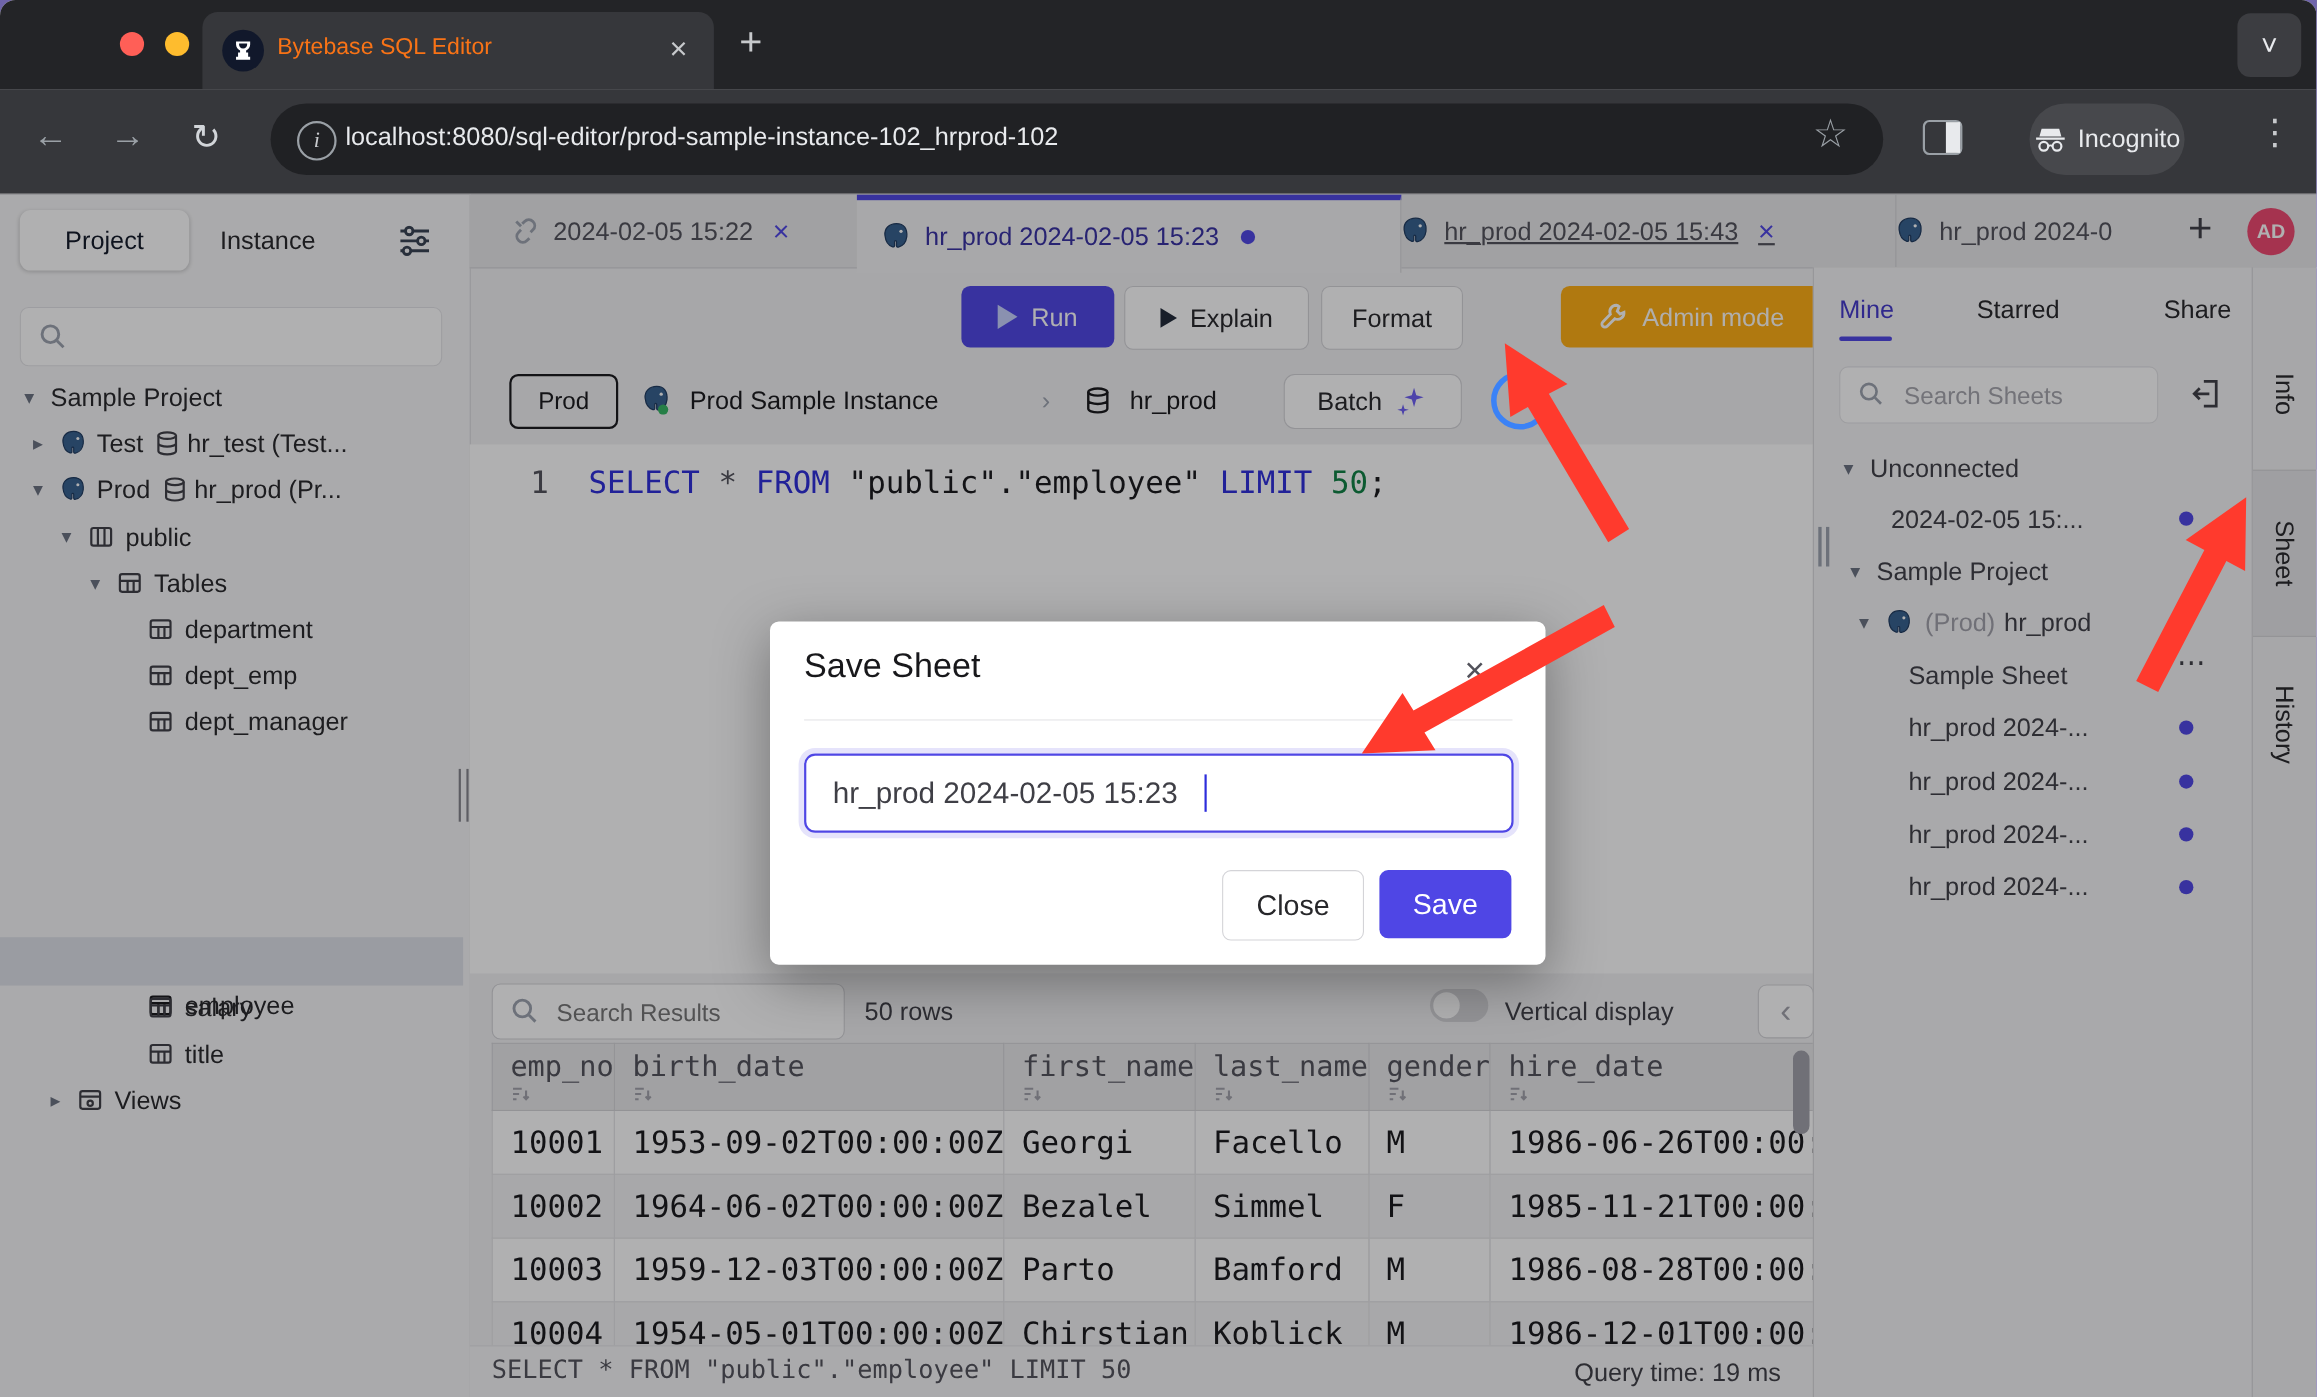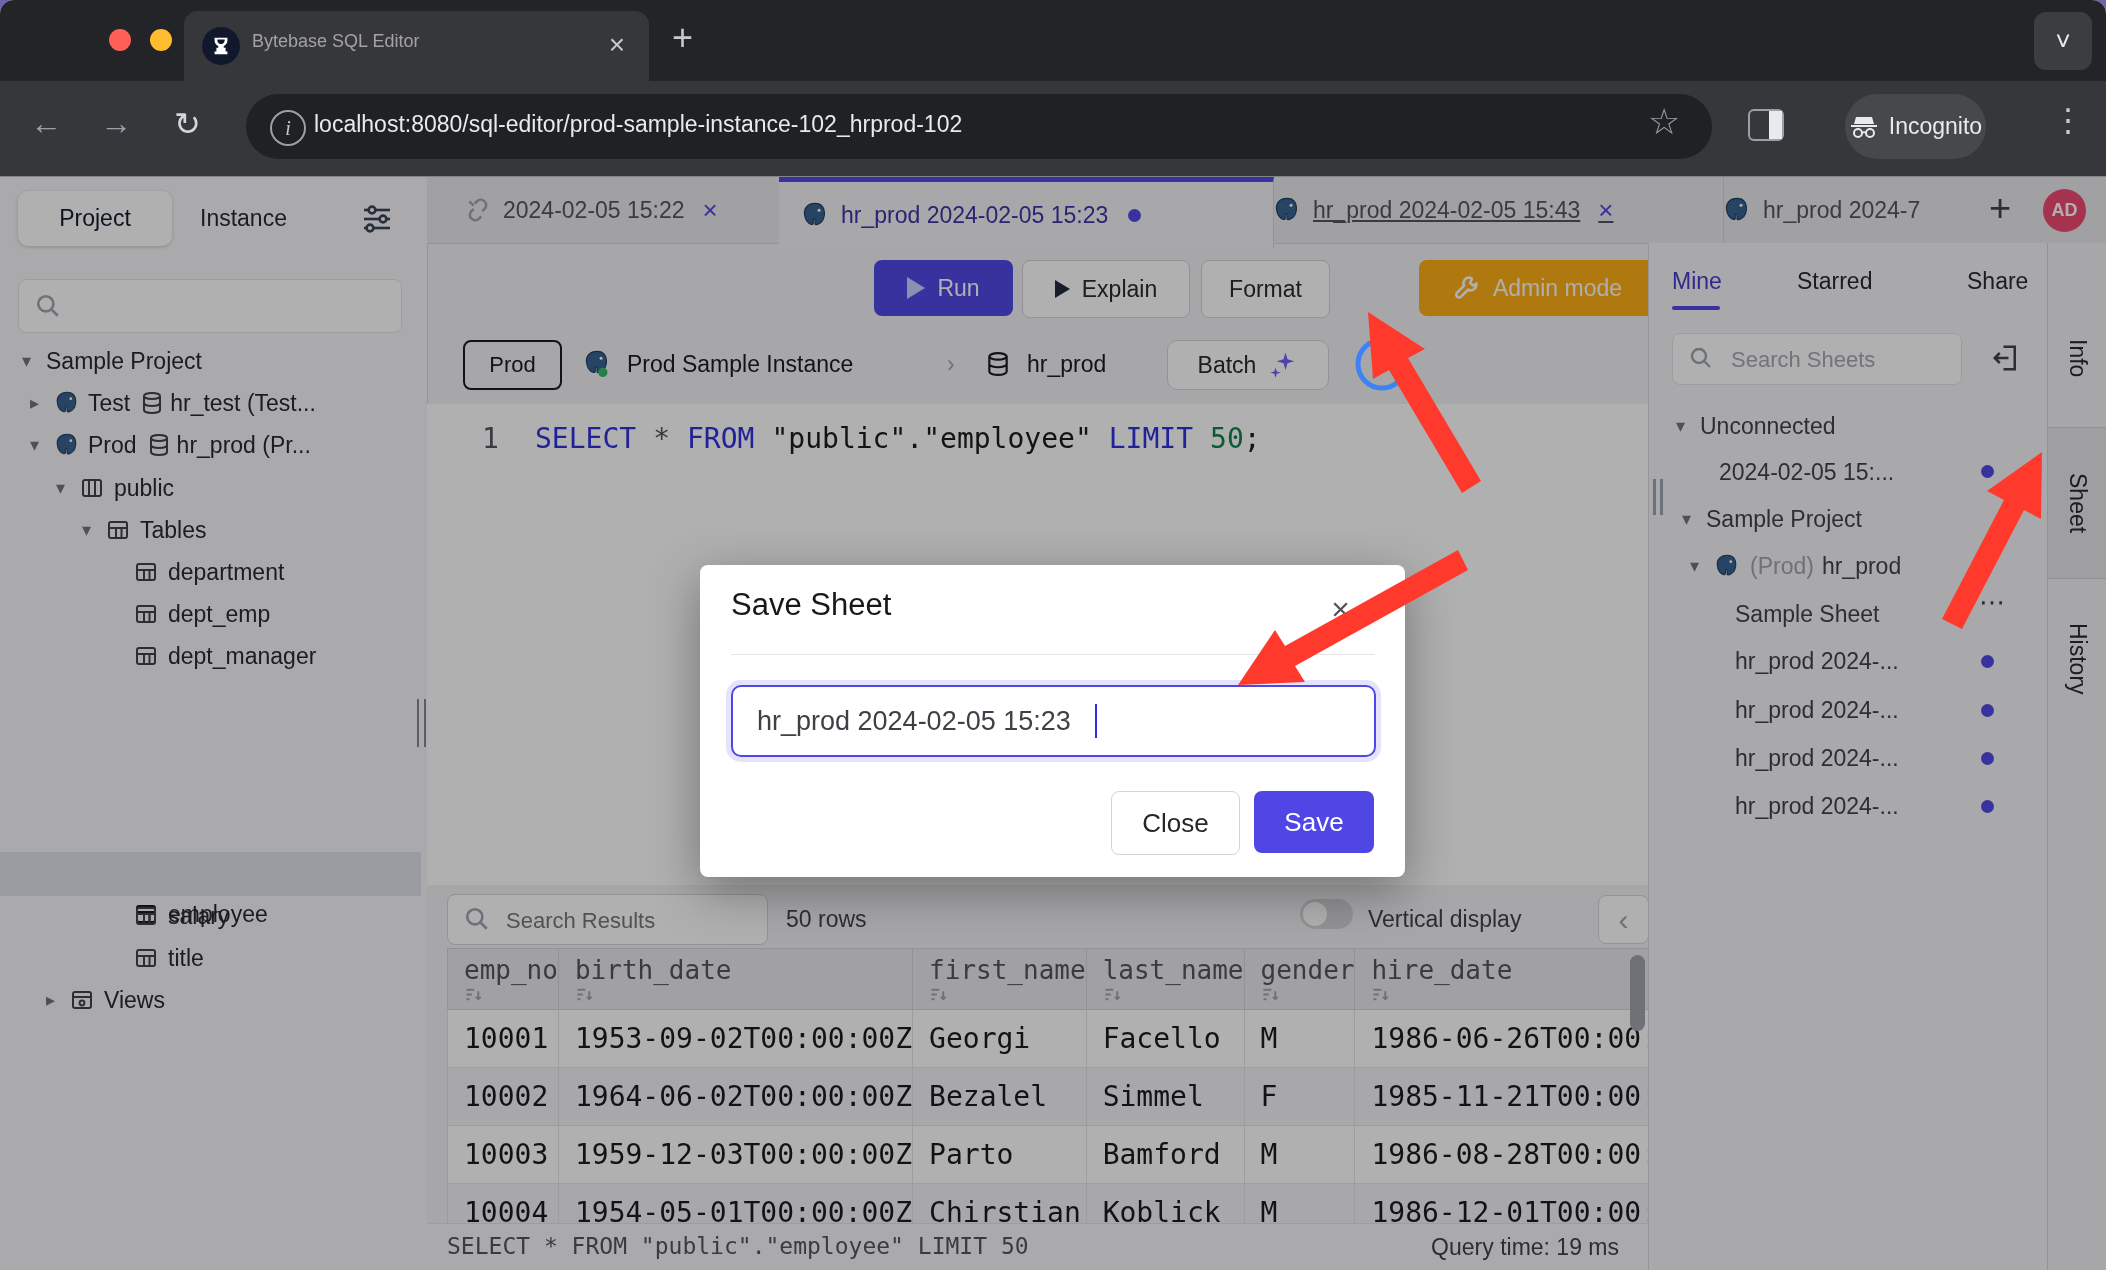--- a/index.html
+++ b/index.html
@@ -6,21 +6,21 @@
   .screen{position:relative;width:2106px;height:1270px;overflow:hidden;background:#6f64ab;}
   .window{position:absolute;inset:0;border-radius:14px 14px 0 0;overflow:hidden;background:#f2f2f3;}
   
   .chrome-top{position:absolute;left:0;top:0;right:0;height:81px;background:#232427;z-index:10;}
   .tl{position:absolute;top:29px;width:22px;height:22px;border-radius:50%;}
   .tl.red{left:109px;background:#ff5f57;}
   .tl.yellow{left:150px;background:#febc2e;}
   .tl.green{left:191px;background:#28c840;}
   .btab{position:absolute;left:184px;top:11px;width:465px;height:70px;background:#36373b;border-radius:14px 14px 0 0;}
   .btab .fav{position:absolute;left:18px;top:16px;width:38px;height:38px;border-radius:50%;background:#11182b;display:flex;align-items:center;justify-content:center;}
-  .btab .title{position:absolute;left:68px;top:20px;color:#a3a3a3;font-size:18px;white-space:nowrap;}
+  .btab .title{position:absolute;left:68px;top:20px;color:#f97316;font-size:21px;white-space:nowrap;}
   .btab .bclose{position:absolute;right:24px;top:18px;color:#c7c9cc;font-size:28px;line-height:32px;}
   .newtab{position:absolute;left:672px;top:20px;color:#c7c9cc;font-size:36px;line-height:36px;z-index:11;}
   .tabchev{position:absolute;right:14px;top:12px;width:58px;height:58px;border-radius:12px;background:#3c3d41;color:#e8eaed;font-size:26px;display:flex;align-items:center;justify-content:center;z-index:11;}
   .chrome-bar{position:absolute;left:0;top:81px;right:0;height:95px;background:#36373b;z-index:10;}
   .navic{position:absolute;top:24px;font-size:32px;color:#9aa0a6;}
   .urlpill{position:absolute;left:246px;top:13px;width:1466px;height:65px;border-radius:33px;background:#202124;}
   .urlinfo{position:absolute;left:24px;top:16px;width:32px;height:32px;border-radius:50%;border:2px solid #9aa0a6;color:#c8cace;font-size:20px;display:flex;align-items:center;justify-content:center;font-family:"Liberation Serif",serif;font-style:italic;}
   .urltext{position:absolute;left:68px;top:17px;color:#e8eaed;font-size:23px;white-space:nowrap;}
   .paneic{position:absolute;left:1748px;top:28px;width:32px;height:28px;border:2px solid #9aa0a6;border-radius:6px;}
   .paneic::after{content:"";position:absolute;right:0;top:0;width:13px;height:28px;background:#e8eaed;}
@@ -337,21 +337,21 @@
               <circle cx="15.5" cy="8" r="1.3" fill="#fff"></circle>
             </svg>
         <span>hr_prod 2024-02-05 15:43</span>
         <span class="x">×</span>
       </div>
       <div class="stab" style="left:1274px;width:255px;padding-left:22px;border-right:0;">
         <svg width="28" height="28" viewBox="0 0 24 24" style="margin-right:12px;">
               <path fill="#36618e" stroke="#1e3a5f" d="M12 2C6 2 2.5 6 3 11c.4 4 2.5 8 6 9 .8.3 1.5-.2 1.5-1v-3c0-1 1.5-1 1.5 0v3.2c0 .8.7 1.2 1.5 1 3.5-.8 6-4 6.5-8C20.5 6 18 2 12 2z"></path>
               <circle cx="15.5" cy="8" r="1.3" fill="#fff"></circle>
             </svg>
-        <span>hr_prod 2024-7</span>
+        <span>hr_prod 2024-0</span>
       </div>
       <span style="position:absolute;left:1562px;top:10px;font-size:38px;color:#3f3f46;">+</span>
       <span class="avatar">AD</span>
     </div>
 
     <div style="position:absolute;left:427px;top:66px;right:457px;height:88px;">
       <div class="btn run">
             <span class="tri white"></span>
             <span>Run</span>
           </div>

